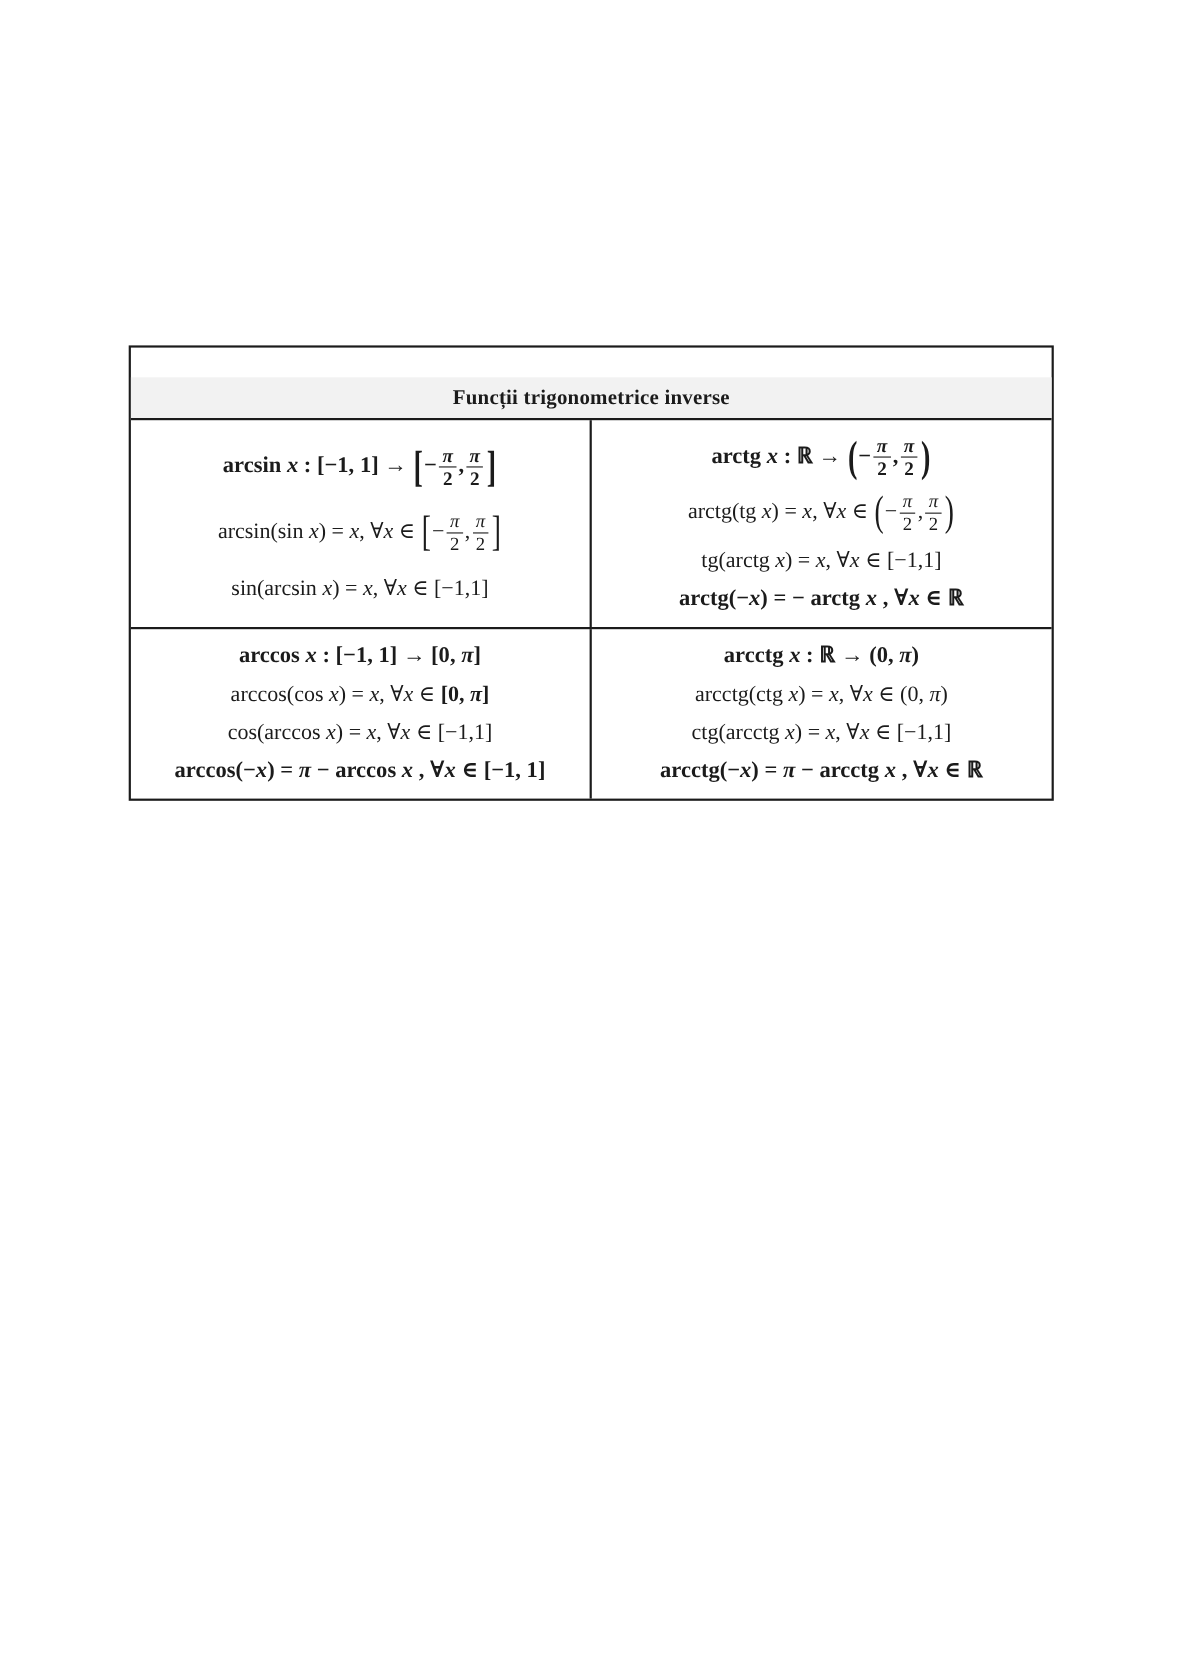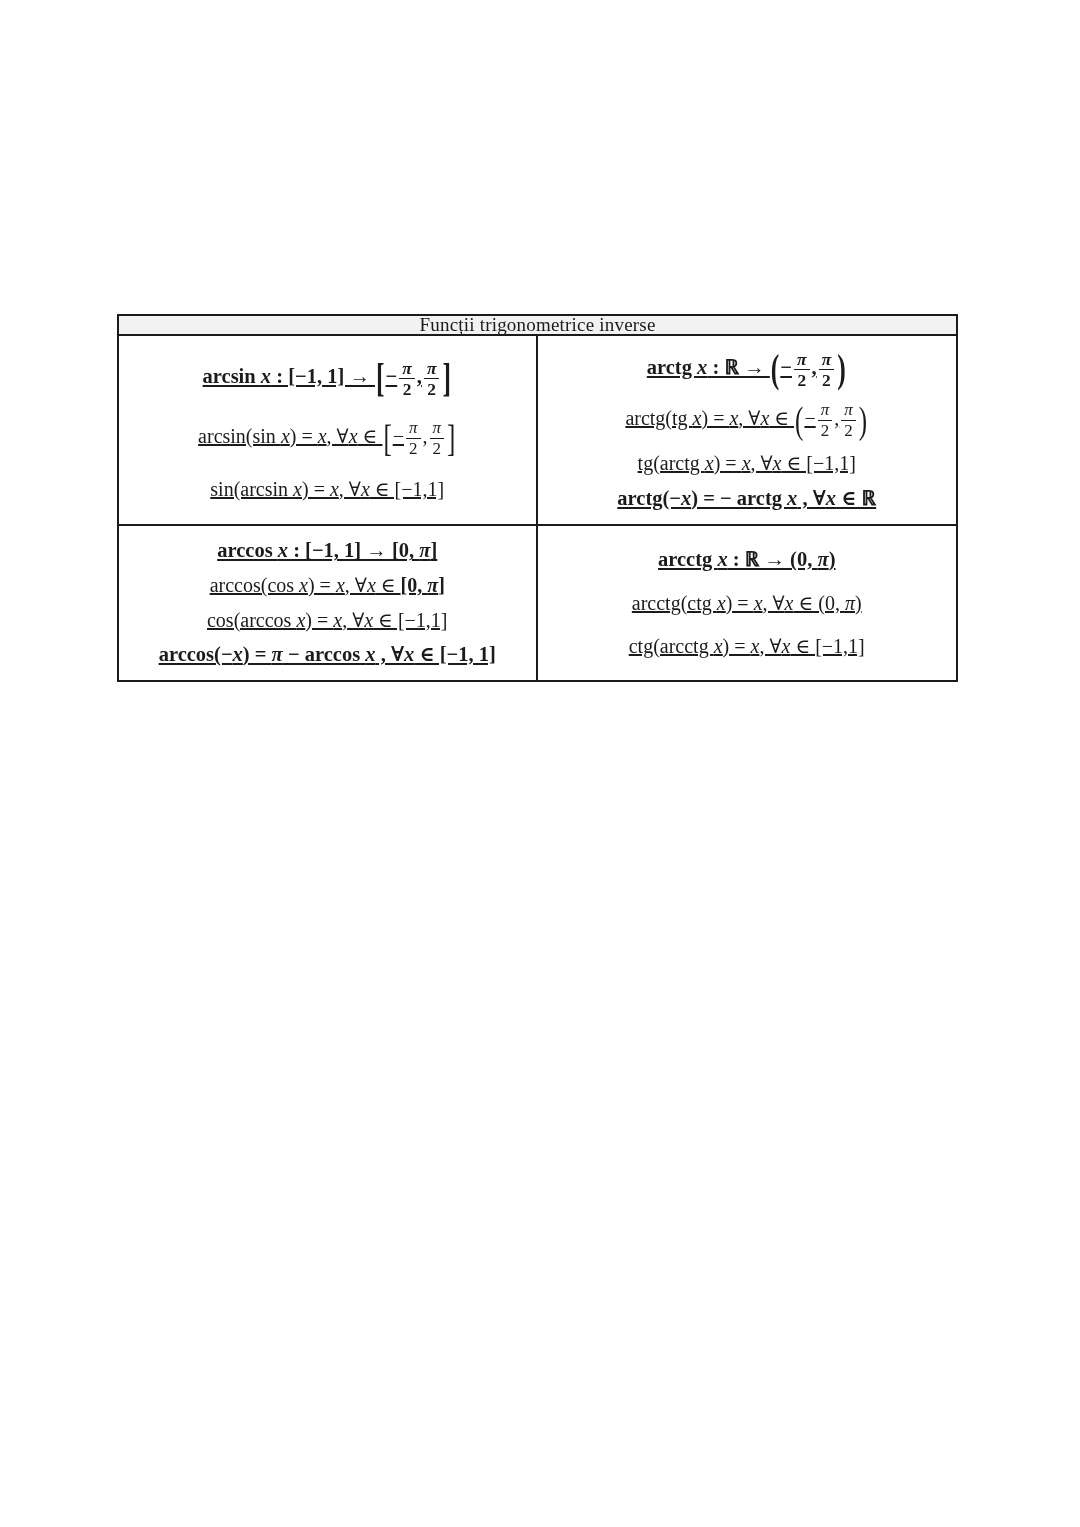--- a/index.html
+++ b/index.html
@@ -11,35 +11,35 @@
   }
   .page {
     position:relative; width:1080px; height:1527px;
     background:#ffffff; overflow:hidden;
   }
   .tbl {
     position:absolute; left:117px; top:314px; width:841px;
     border:2px solid var(--border,#1b1b1b); background:#ffffff;
   }
   .tbl-header {
-    height:20px;
+    height:39px;
     background:var(--header-bg,#f2f2f2);
     border-bottom:2px solid var(--border,#1b1b1b);
     display:flex; align-items:center; justify-content:center;
-    font-weight:400; font-size:19px; letter-spacing:0.2px;
+    font-weight:700; font-size:19px; letter-spacing:0.2px;margin-top:27px;
   }
   .tbl-body {
     display:grid;
     grid-template-columns:1fr 1fr;
     grid-template-rows:190px 154px;
   }
   .cell {
     display:flex; flex-direction:column;
     justify-content:space-evenly; align-items:center;
-    font-size:20px; padding:2px 4px; overflow:hidden;text-decoration:underline;
+    font-size:20px; padding:2px 4px; overflow:hidden;
   }
   .cell-br { border-right:2px solid var(--border,#1b1b1b); }
   .cell-bb { border-bottom:2px solid var(--border,#1b1b1b); }
   .formula { white-space:nowrap; text-align:center; line-height:1.15; }
   .formula.bold { font-weight:700; font-size:20.5px; }
   .formula i { font-style:italic; }
   .formula b { font-weight:700; }
   
   .frac {
     display:inline-flex; flex-direction:column; align-items:center;
@@ -104,17 +104,18 @@
         <div class="formula bold">arccos <i>x</i> : [−1, 1] → [0, <i>π</i>]</div>
         <div class="formula">arccos(cos <i>x</i>) = <i>x</i>, ∀<i>x</i> ∈ <b>[0, <i>π</i>]</b></div>
         <div class="formula">cos(arccos <i>x</i>) = <i>x</i>, ∀<i>x</i> ∈ [−1,1]</div>
         <div class="formula bold">arccos(−<i>x</i>) = <i>π</i> − arccos <i>x</i> , ∀<i>x</i> ∈ [−1, 1]</div>
       </div>
 
       <div class="cell">
         <div class="formula bold">arcctg <i>x</i> : ℝ → (0, <i>π</i>)</div>
         <div class="formula">arcctg(ctg <i>x</i>) = <i>x</i>, ∀<i>x</i> ∈ (0, <i>π</i>)</div>
         <div class="formula">ctg(arcctg <i>x</i>) = <i>x</i>, ∀<i>x</i> ∈ [−1,1]</div>
+        <div class="formula bold">arcctg(−<i>x</i>) = <i>π</i> − arcctg <i>x</i> , ∀<i>x</i> ∈ ℝ</div>
       </div>
 
     </div>
   </div>
 </div>
 
 </body></html>

